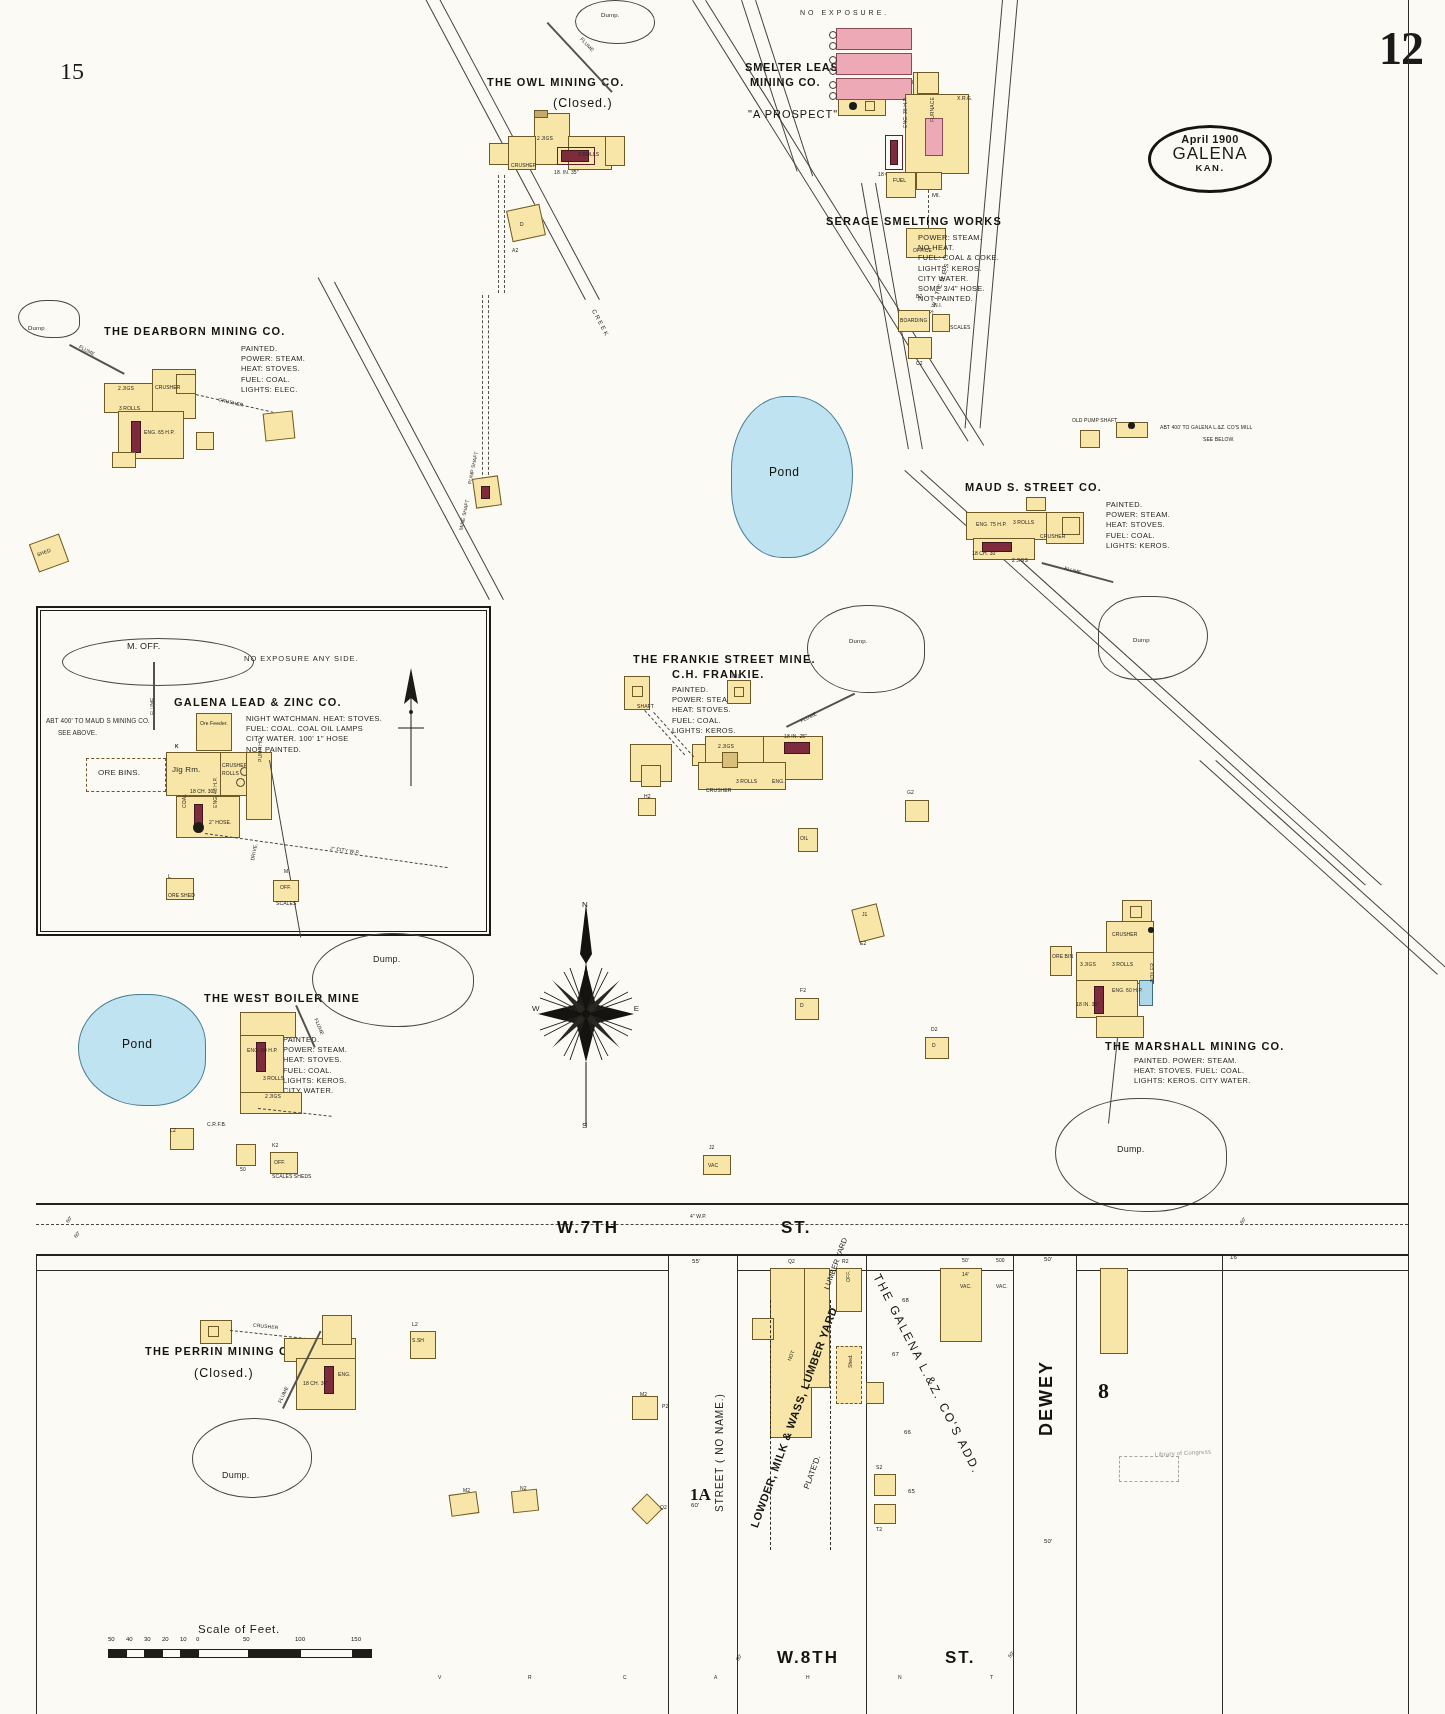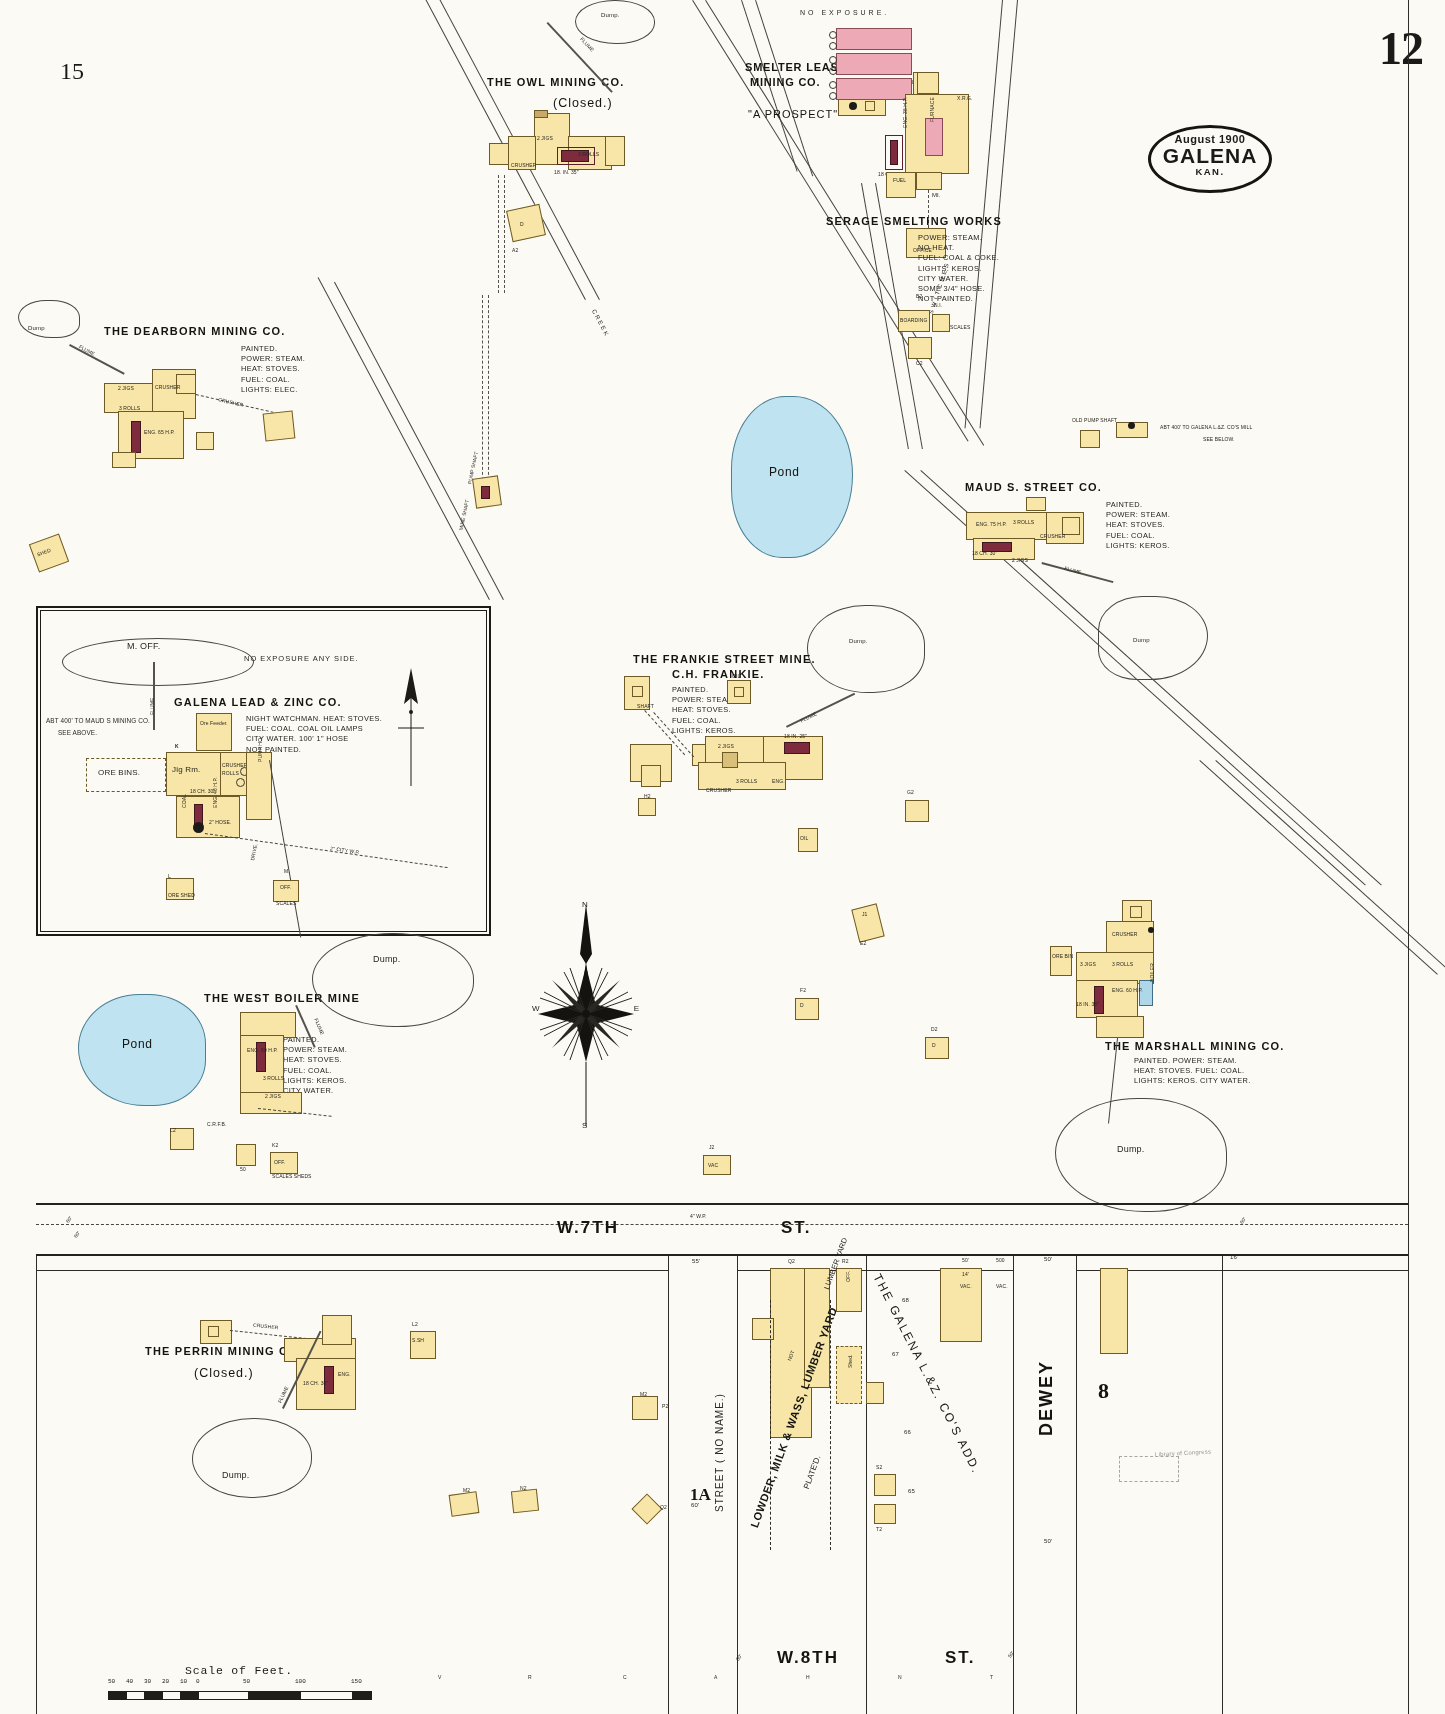--- a/index.html
+++ b/index.html
@@ -34,63 +34,63 @@
   .dotline{position:absolute;border-top:1px dashed #55524a;transform-origin:0 0;height:0;}
 
   
   .pond{position:absolute;background:#bfe3f0;border:1px solid #4a7f96;border-radius:50%;}
   .dump{position:absolute;border:1px solid #4a473f;border-radius:50%;background:transparent;}
 
   
   #cartouche{position:absolute;left:1148px;top:125px;width:118px;height:62px;
      border:3px solid #16150f;border-radius:50%;text-align:center;background:#fbfaf4;}
   #cartouche .c1{font-size:11px;letter-spacing:.5px;margin-top:5px;font-weight:600;}
-  #cartouche .c2{font-size:21px;font-weight:700;letter-spacing:1px;line-height:1;}
+  #cartouche .c2{font-size:17px;font-weight:400;letter-spacing:1px;line-height:1;}
   #cartouche .c3{font-size:9.5px;letter-spacing:1.5px;font-weight:600;}
   #pageno{position:absolute;right:22px;top:22px;font-size:46px;font-weight:800;
      font-family:"Liberation Serif",serif;letter-spacing:-1px;}
   #pageleft{position:absolute;left:60px;top:58px;font-size:24px;font-weight:400;
      font-family:"Liberation Serif",serif;}
 
   
   #inset{position:absolute;left:36px;top:606px;width:455px;height:330px;
      border:2px solid #1d1b16;background:#fbfaf4;box-sizing:border-box;}
   #inset:after{content:"";position:absolute;left:2px;top:2px;right:2px;bottom:2px;
      border:1px solid #1d1b16;}
 
   
   #rose{position:absolute;left:538px;top:900px;width:96px;height:230px;}
   .rose-n{position:absolute;left:44px;top:0;font-size:8px;letter-spacing:1px;}
   .rose-s{position:absolute;left:44px;bottom:0;font-size:8px;letter-spacing:1px;}
   .rose-w{position:absolute;left:-6px;top:104px;font-size:8px;letter-spacing:1px;}
   .rose-e{position:absolute;right:-6px;top:104px;font-size:8px;letter-spacing:1px;}
 
   
-  #scalewrap{position:absolute;left:108px;top:1664px;width:262px;font-family:Liberation Mono, monospace;}
+  #scalewrap{position:absolute;left:108px;top:1623px;width:262px;}
   #scalebar{position:relative;height:11px;margin-top:12px;}
   .sb-seg{position:absolute;top:2px;height:7px;background:#201e19;border:1px solid #201e19;}
   .sb-seg.open{background:#fbfaf4;}
   .sb-tick{position:absolute;top:-11px;font-size:6px;}
   #scaletitle{font-size:11.5px;letter-spacing:.8px;text-align:center;}
 
   
   .lotline{position:absolute;background:#2e2c27;}
   .lotline.v{width:1px;}
   .lotline.h{height:1px;}
 </style>
 </head>
 <body>
 
 <div id="sheet">
 
   <div id="pageleft">15</div>
   <div id="pageno">12</div>
 
   <div id="cartouche">
-    <div class="c1">August 1900</div>
+    <div class="c1">April 1900</div>
     <div class="c2">GALENA</div>
     <div class="c3">KAN.</div>
   </div>
 
   <div class="thin" style="left:693px;top:0px;width:520px;transform:rotate(58deg);"></div>
   <div class="thin" style="left:706px;top:0px;width:525px;transform:rotate(58deg);"></div>
   <div class="thin" style="left:742px;top:0px;width:180px;transform:rotate(72deg);"></div>
   <div class="thin" style="left:756px;top:0px;width:185px;transform:rotate(72deg);"></div>
   <div class="thin" style="left:1003px;top:0px;width:430px;transform:rotate(95deg);"></div>
   <div class="thin" style="left:1018px;top:0px;width:430px;transform:rotate(95deg);"></div>

